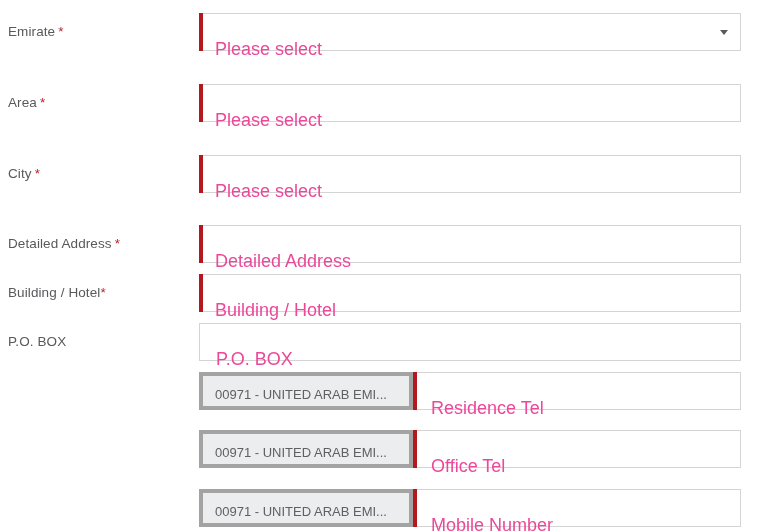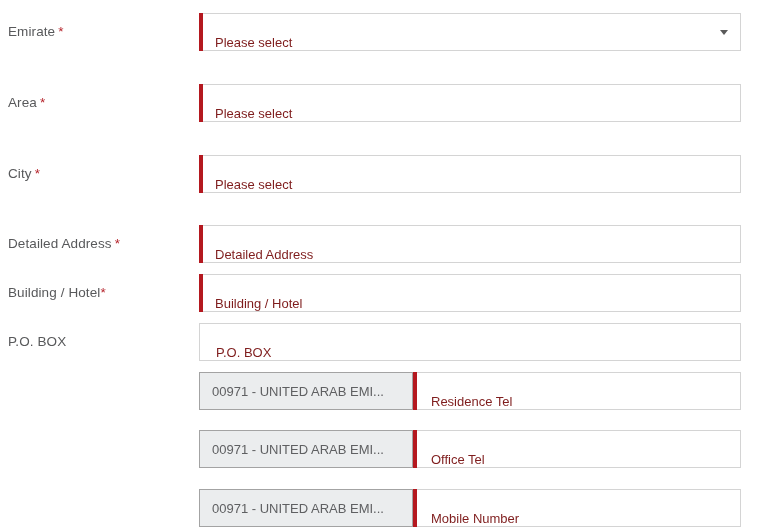--- a/index.html
+++ b/index.html
@@ -70,25 +70,25 @@
     top: 0;
     width: 4px;
     height: 38px;
     background: #b4181f;
     z-index: 3;
   }
 
   .placeholder {
     position: absolute;
     left: 16px;
-    top: 10px;
+    top: 16px;
     height: 38px;
     line-height: 38px;
-    font-size: 13px;
-    color: #7f1d1d;
+    font-size: 18px;
+    color: #ec4899;
     white-space: nowrap;
     pointer-events: none;
   }
 
   
   .caret {
     position: absolute;
     right: 12px;
     top: 50%;
     margin-top: -2px;
@@ -101,21 +101,21 @@
 
   
   .ccbox {
     position: absolute;
     left: 199px;
     top: 0;
     width: 214px;
     height: 38px;
     box-sizing: border-box;
     background: #ebedee;
-    border: 1px solid #a3a3a3;
+    border: 4px solid #a3a3a3;
     overflow: hidden;
   }
   .cctext {
     position: absolute;
     left: 12px;
     top: 0;
     height: 38px;
     line-height: 38px;
     font-size: 13px;
     color: #5f6062;

